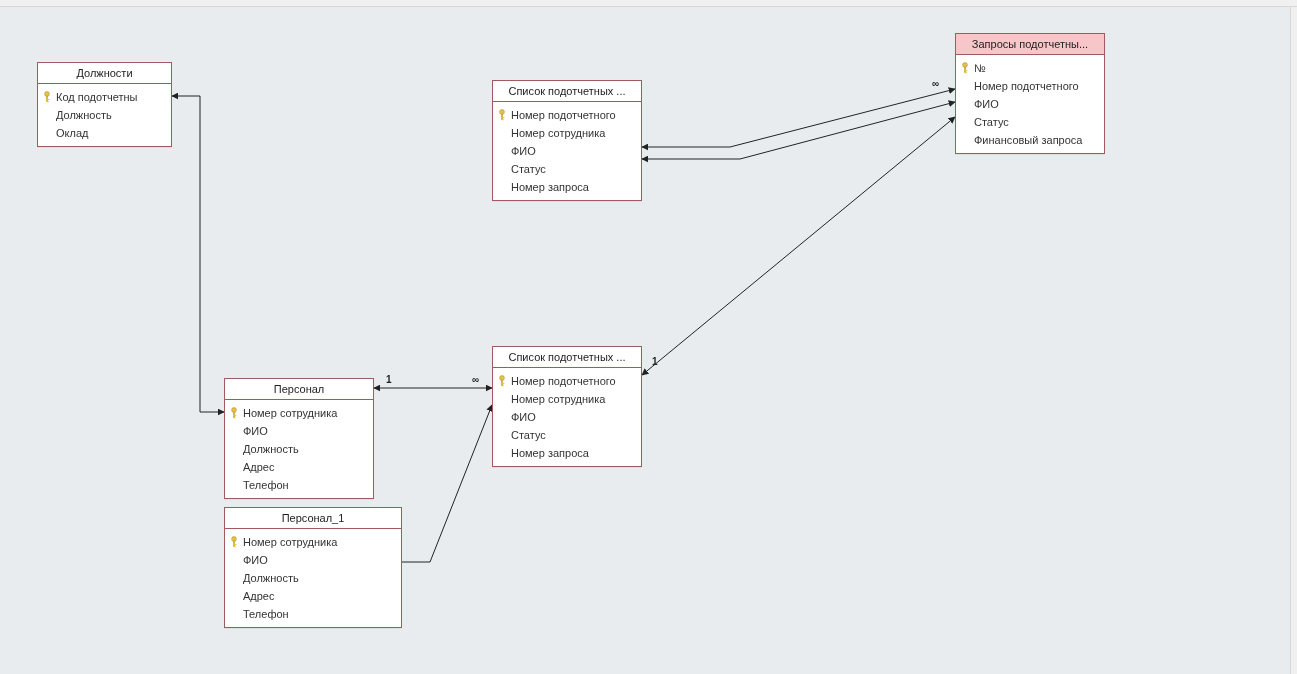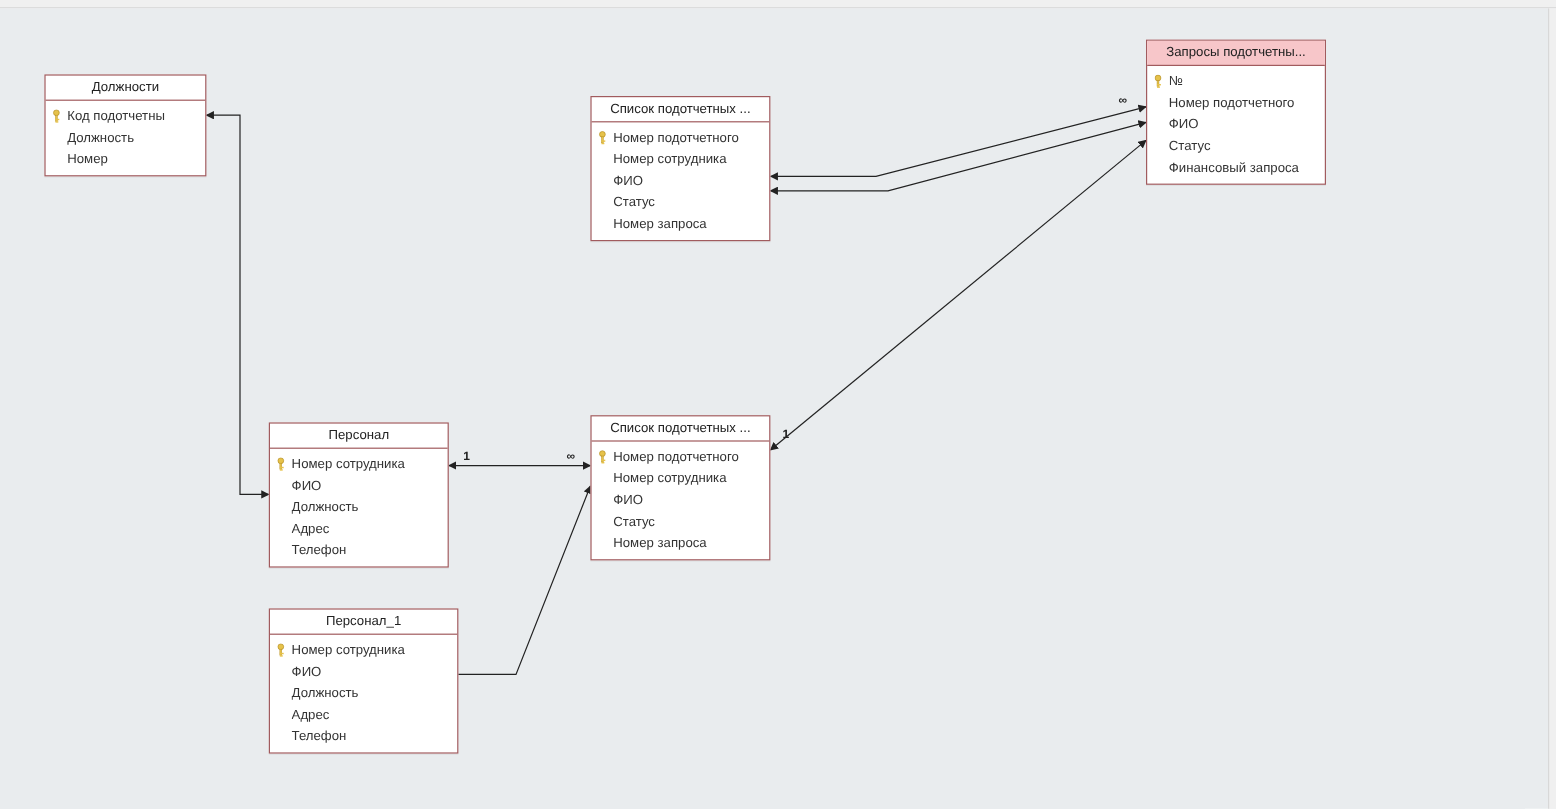--- a/index.html
+++ b/index.html
@@ -116,25 +116,25 @@
             </svg>
           </span>
           <span class="fname">Код подотчетны</span>
         </div>
         <div class="row">
           <span class="key"></span>
           <span class="fname">Должность</span>
         </div>
         <div class="row">
           <span class="key"></span>
-          <span class="fname">Номер</span>
-        </div>
-      </div>
-    </div>
-    <div class="tbl" style="left: 224px; top: 345px; width: 150px;">
+          <span class="fname">Оклад</span>
+        </div>
+      </div>
+    </div>
+    <div class="tbl" style="left: 224px; top: 371px; width: 150px;">
       <div class="title">Персонал</div>
       <div class="fields">
         <div class="row">
           <span class="key">
             <svg width="10" height="12" viewBox="0 0 10 12">
               <circle cx="3" cy="3" r="2.4" fill="#e6c24a" stroke="#b8922a" stroke-width="0.6"></circle>
               <rect x="2.2" y="5" width="1.6" height="5" fill="#e6c24a" stroke="#b8922a" stroke-width="0.4"></rect>
               <rect x="2.2" y="8" width="3.2" height="1.2" fill="#e6c24a"></rect>
               <rect x="2.2" y="10" width="2.4" height="1.2" fill="#e6c24a"></rect>
             </svg>
@@ -152,21 +152,21 @@
         <div class="row">
           <span class="key"></span>
           <span class="fname">Адрес</span>
         </div>
         <div class="row">
           <span class="key"></span>
           <span class="fname">Телефон</span>
         </div>
       </div>
     </div>
-    <div class="tbl" style="left: 224px; top: 500px; width: 158px;">
+    <div class="tbl" style="left: 224px; top: 500px; width: 178px;">
       <div class="title">Персонал_1</div>
       <div class="fields">
         <div class="row">
           <span class="key">
             <svg width="10" height="12" viewBox="0 0 10 12">
               <circle cx="3" cy="3" r="2.4" fill="#e6c24a" stroke="#b8922a" stroke-width="0.6"></circle>
               <rect x="2.2" y="5" width="1.6" height="5" fill="#e6c24a" stroke="#b8922a" stroke-width="0.4"></rect>
               <rect x="2.2" y="8" width="3.2" height="1.2" fill="#e6c24a"></rect>
               <rect x="2.2" y="10" width="2.4" height="1.2" fill="#e6c24a"></rect>
             </svg>

